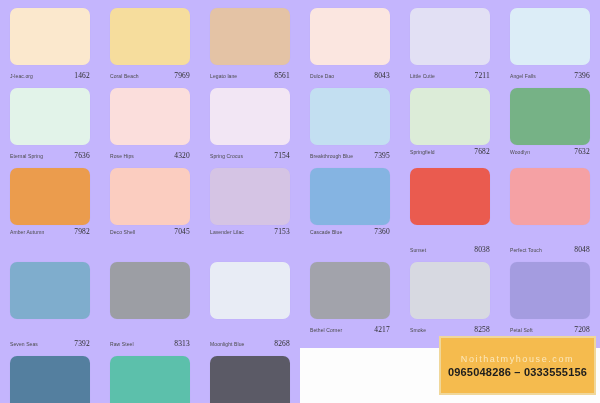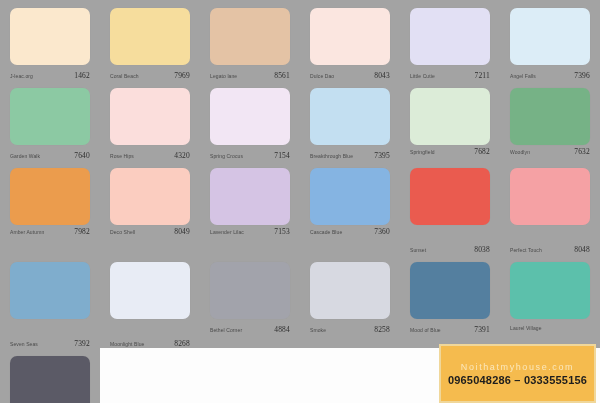--- a/index.html
+++ b/index.html
@@ -34,21 +34,21 @@
   }
 
   .swatch-cell {
     position: relative;
     display: flex;
     flex-direction: column;
     justify-content: flex-start;
     align-items: stretch;
     padding: 8px 10px 0 10px;
     box-sizing: border-box;
-    background: #a3a3a3;
+    background: #c4b5fd;
   }
 
   .chip {
     width: 100%;
     height: 57px;
     border-radius: 7px;
     box-shadow: 0 0 0 0.5px rgba(0,0,0,0.015);
   }
 
   .caption {
@@ -99,21 +99,21 @@
     top: 4px;
     width: 62px;
     height: 62px;
     pointer-events: none;
   }
 
   
   .promo-banner {
     position: absolute;
     right: 4px;
-    bottom: 0;
+    bottom: 8px;
     width: 157px;
     height: 59px;
     background: #f5bb4e;
     border: 2.5px solid #f0d79a;
     box-sizing: border-box;
     display: flex;
     flex-direction: column;
     justify-content: center;
     align-items: center;
     gap: 2px;
@@ -187,24 +187,24 @@
         </div>
       </div>
       <div class="swatch-cell ">
         <div class="chip" style="background: rgb(220, 237, 247);"></div>
         <div class="caption">
           <span class="c-name">Angel Falls</span>
           <span class="c-code">7396</span>
         </div>
       </div>
       <div class="swatch-cell ">
-        <div class="chip" style="background: rgb(140, 201, 163);"></div>
-        <div class="caption">
-          <span class="c-name">Garden Walk</span>
-          <span class="c-code">7640</span>
+        <div class="chip" style="background: rgb(226, 243, 233);"></div>
+        <div class="caption">
+          <span class="c-name">Eternal Spring</span>
+          <span class="c-code">7636</span>
         </div>
       </div>
       <div class="swatch-cell ">
         <div class="chip" style="background: rgb(251, 222, 220);"></div>
         <div class="caption">
           <span class="c-name">Rose Hips</span>
           <span class="c-code">4320</span>
         </div>
       </div>
       <div class="swatch-cell ">
@@ -239,21 +239,21 @@
         <div class="chip" style="background: rgb(235, 156, 77);"></div>
         <div class="caption">
           <span class="c-name">Amber Autumn</span>
           <span class="c-code">7982</span>
         </div>
       </div>
       <div class="swatch-cell nudge-down-3">
         <div class="chip" style="background: rgb(251, 205, 192);"></div>
         <div class="caption">
           <span class="c-name">Deco Shell</span>
-          <span class="c-code">8049</span>
+          <span class="c-code">7045</span>
         </div>
       </div>
       <div class="swatch-cell nudge-down-3">
         <div class="chip" style="background: rgb(213, 196, 228);"></div>
         <div class="caption">
           <span class="c-name">Lavender Lilac</span>
           <span class="c-code">7153</span>
         </div>
       </div>
       <div class="swatch-cell nudge-down-3">
@@ -278,38 +278,52 @@
         </div>
       </div>
       <div class="swatch-cell nudge-up-2">
         <div class="chip" style="background: rgb(127, 173, 205);"></div>
         <div class="caption">
           <span class="c-name">Seven Seas</span>
           <span class="c-code">7392</span>
         </div>
       </div>
       <div class="swatch-cell nudge-up-2">
+        <div class="chip" style="background: rgb(156, 158, 164);"></div>
+        <div class="caption">
+          <span class="c-name">Raw Steel</span>
+          <span class="c-code">8313</span>
+        </div>
+      </div>
+      <div class="swatch-cell nudge-up-2">
         <div class="chip" style="background: rgb(232, 236, 245);"></div>
         <div class="caption">
           <span class="c-name">Moonlight Blue</span>
           <span class="c-code">8268</span>
         </div>
       </div>
       <div class="swatch-cell ">
         <div class="chip" style="background: rgb(162, 163, 171);"></div>
         <div class="caption">
           <span class="c-name">Bethel Corner</span>
-          <span class="c-code">4884</span>
+          <span class="c-code">4217</span>
         </div>
       </div>
       <div class="swatch-cell ">
         <div class="chip" style="background: rgb(215, 217, 225);"></div>
         <div class="caption">
           <span class="c-name">Smoke</span>
           <span class="c-code">8258</span>
+        </div>
+      </div>
+      <div class="swatch-cell ">
+        <div class="chip" style="background: rgb(164, 156, 224);"></div>
+        <div class="caption">
+          <span class="c-name">Petal Soft</span>
+          <span class="c-code">7208</span>
         </div>
       </div>
       <div class="swatch-cell ">
         <div class="chip" style="background: rgb(84, 127, 159);"></div>
         <div class="caption">
           <span class="c-name">Mood of Blue</span>
           <span class="c-code">7391</span>
         </div>
       </div>
       <div class="swatch-cell ">

